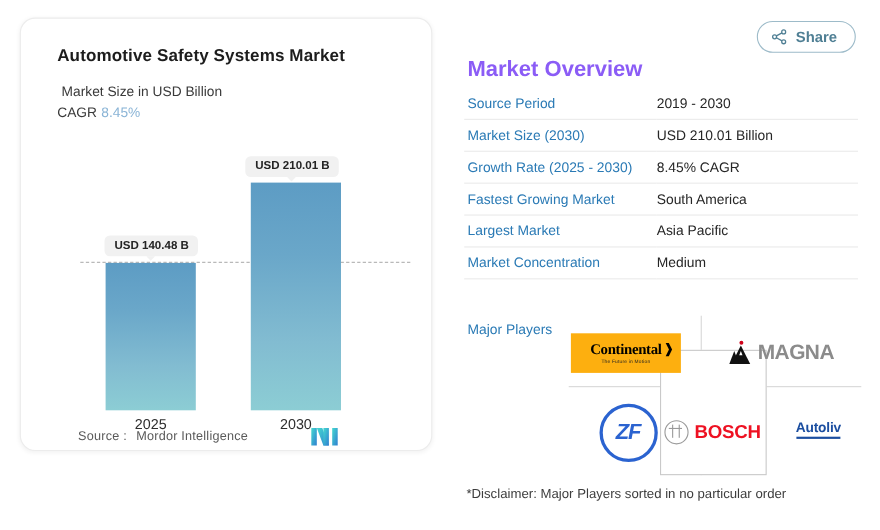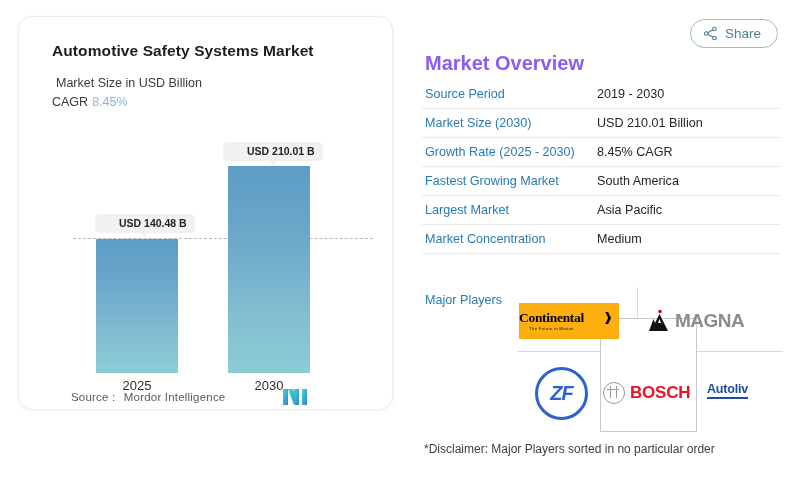--- a/index.html
+++ b/index.html
@@ -96,21 +96,21 @@
     border-top: 1px dashed #b9b9b9;
   }
 
   .value-badge {
     position: absolute;
     background: #f1f1f1;
     border-radius: 5px;
     font-size: 10.5px;
     font-weight: bold;
     color: #242424;
-    padding: 4px 8px 4px 24px;
+    padding: 4px 8px 4px 9px;
     white-space: nowrap;
     line-height: 1;
   }
   .value-badge::after {
     content: "";
     position: absolute;
     left: 50%;
     bottom: -4px;
     margin-left: -4px;
     width: 0; height: 0;
@@ -158,20 +158,21 @@
     border: 1px solid #9dbbc9;
     border-radius: 16px;
     background: #ffffff;
     display: flex;
     align-items: center;
     gap: 7px;
     color: #4f7f94;
     font-size: 13.5px;
     cursor: pointer;
     box-sizing: border-box;
+    font-weight: bold;
   }
 
   #overview-title {
     position: absolute;
     left: 425px;
     top: 52px;
     font-size: 20px;
     font-weight: bold;
     color: #8b5cf6;
   }
@@ -238,20 +239,21 @@
     width: 95px;
     height: 112px;
     border: 1px solid #c9c9c9;
     background: #ffffff;
   }
 
   .logo-cell {
     position: absolute;
     display: flex;
     align-items: center;
+    justify-content: center;
   }
 
   
   #logo-continental {
     left: 2px; top: 16px; width: 100px; height: 36px;
     background: #fdaf0f;
   }
   #logo-continental .cont-name {
     font-family: "Liberation Serif", serif;
     font-weight: bold;

